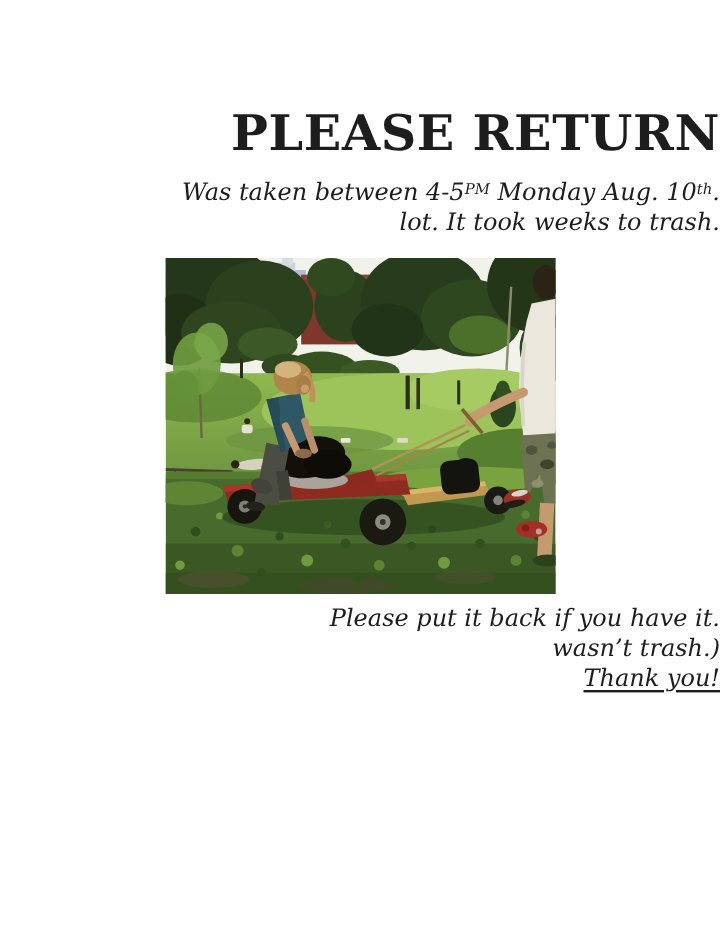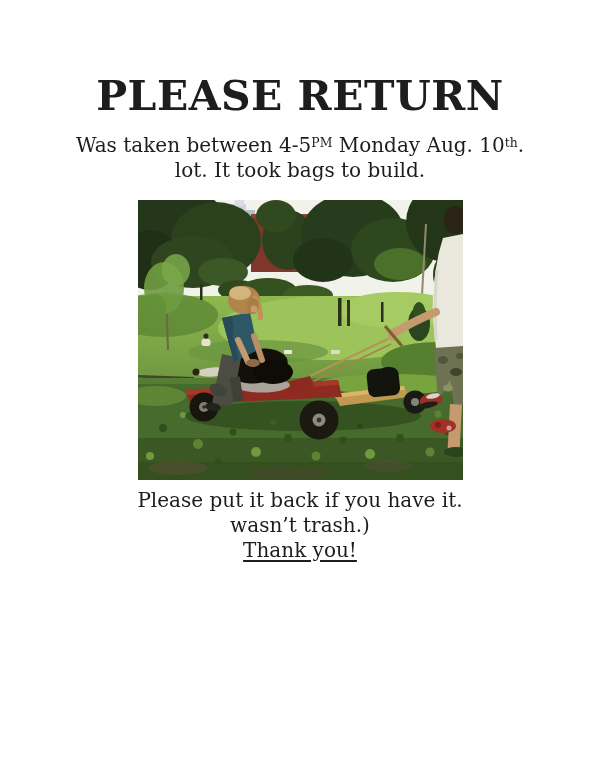--- a/index.html
+++ b/index.html
@@ -1,48 +1,48 @@
 <!DOCTYPE html>
 <html><head>
 <meta charset="utf-8">
 <style>
   html,body { margin:0; padding:0; }
   body {
     width:600px; height:776px; background:#ffffff; overflow:hidden;
     font-family:"DejaVu Serif", serif; color:#1d1d1d;
   }
-  .flyer { padding-top:70px; text-align:center; }
+  .flyer { padding-top:70px; text-align:right;margin-top:15px; }
   .title-line {
     font-weight:700; font-size:41px; line-height:52px; letter-spacing:0.5px;
   }
   .intro, .outro {
     font-size:20px; line-height:25px;
   }
   .intro { margin-top:8px; }
   .outro { margin-top:0; }
-  .text-line { white-space:nowrap; }
+  .text-line { white-space:nowrap;font-style:italic; }
   sup.sc {
     font-size:0.62em; vertical-align:0.38em; letter-spacing:0;
   }
   .photo-wrap {
     width:325px; height:280px; margin:17px auto 8px auto; line-height:0;
   }
   .photo-wrap svg { display:block; }
   .underlined { text-decoration:underline; text-decoration-thickness:2px; text-underline-offset:3px; }
 </style>
 </head>
 <body>
 
 <div class="flyer">
 
   <div class="title-line">PLEASE RETURN</div>
 
   <div class="intro">
     <div class="text-line"><span>Was taken between 4-5</span><sup class="sc">PM</sup><span> Monday Aug. 10</span><sup class="sc">th</sup><span>.</span></div>
-    <div class="text-line">lot. It took bags to build.</div>
+    <div class="text-line">lot. It took weeks to trash.</div>
   </div>
 
   <div class="photo-wrap">
     <svg viewBox="0 0 325 280" width="325" height="280" xmlns="http://www.w3.org/2000/svg">
       <defs>
         <linearGradient id="lawn" x1="0" y1="0" x2="0" y2="1">
           <stop offset="0" stop-color="#8fb94e"></stop>
           <stop offset="1" stop-color="#6b9440"></stop>
         </linearGradient>
       </defs>

